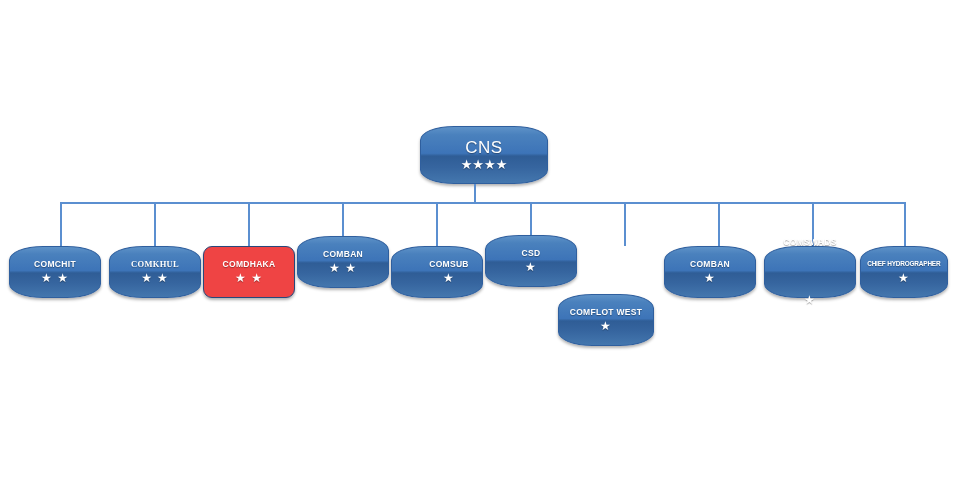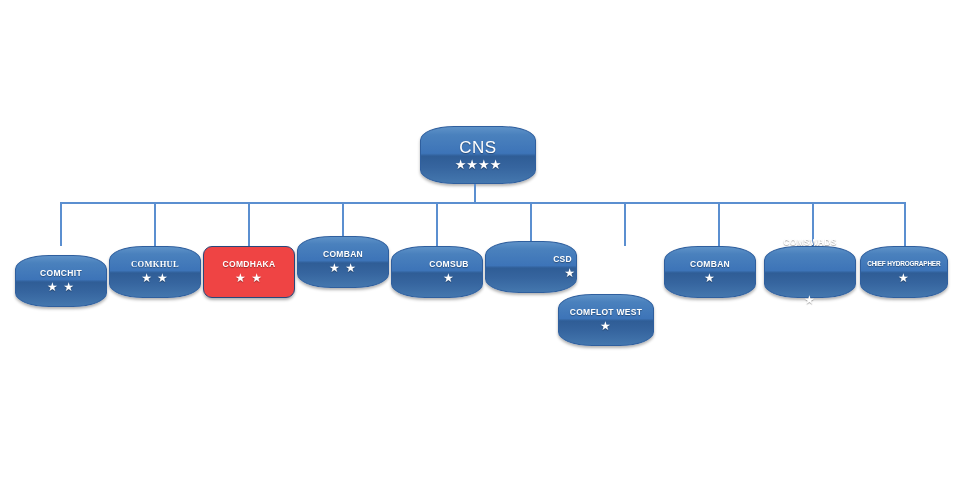--- a/index.html
+++ b/index.html
@@ -66,21 +66,21 @@
   .node-stars {
     margin-top: 2px;
     line-height: 1;
     color: #ffffff;
     text-shadow: 0 1px 1px rgba(0,0,0,0.35);
     letter-spacing: 1px;
   }
 
   
   #node-cns {
-    width: 116px;
+    width: 128px;
     height: 58px;
   }
   #node-cns .node-label {
     font-size: 17px;
     font-weight: normal;
     letter-spacing: 0.5px;
   }
   #node-cns .node-stars {
     font-size: 13px;
     letter-spacing: 0px;
@@ -131,21 +131,21 @@
   <div class="connector v" style="left:154px; top:202px; height:44px;"></div>
   <div class="connector v" style="left:248px; top:202px; height:44px;"></div>
   <div class="connector v" style="left:342px; top:202px; height:44px;"></div>
   <div class="connector v" style="left:436px; top:202px; height:44px;"></div>
   <div class="connector v" style="left:530px; top:202px; height:44px;"></div>
   <div class="connector v" style="left:624px; top:202px; height:44px;"></div>
   <div class="connector v" style="left:718px; top:202px; height:44px;"></div>
   <div class="connector v" style="left:812px; top:202px; height:44px;"></div>
   <div class="connector v" style="left:904px; top:202px; height:44px;"></div>
 
-  <div class="node child capsule" style="left:15px; top:246px;margin-top:9px;">
+  <div class="node child capsule" style="left:9px; top:246px;">
     <div class="node-label">COMCHIT</div>
     <div class="node-stars">★ ★</div>
   </div>
 
   <div class="node child capsule" style="left:109px; top:246px;font-family:Liberation Serif, serif;">
     <div class="node-label">COMKHUL</div>
     <div class="node-stars">★ ★</div>
   </div>
 
   <div class="node child highlight" style="left:203px; top:246px;">
@@ -156,21 +156,21 @@
   <div class="node child capsule" style="left:297px; top:236px;">
     <div class="node-label">COMBAN</div>
     <div class="node-stars">★ ★</div>
   </div>
 
   <div class="node child capsule" style="left:391px; top:246px;padding-left:24px;">
     <div class="node-label">COMSUB</div>
     <div class="node-stars">★</div>
   </div>
 
-  <div class="node child capsule" style="left:485px; top:241px;align-items:flex-end;">
+  <div class="node child capsule" style="left:485px; top:235px;">
     <div class="node-label">CSD</div>
     <div class="node-stars">★</div>
   </div>
 
   <div class="node child capsule" style="left:558px; top:246px; width:96px;margin-top:48px;">
     <div class="node-label">COMFLOT WEST</div>
     <div class="node-stars">★</div>
   </div>
 
   <div class="node child capsule" style="left:664px; top:246px;">

